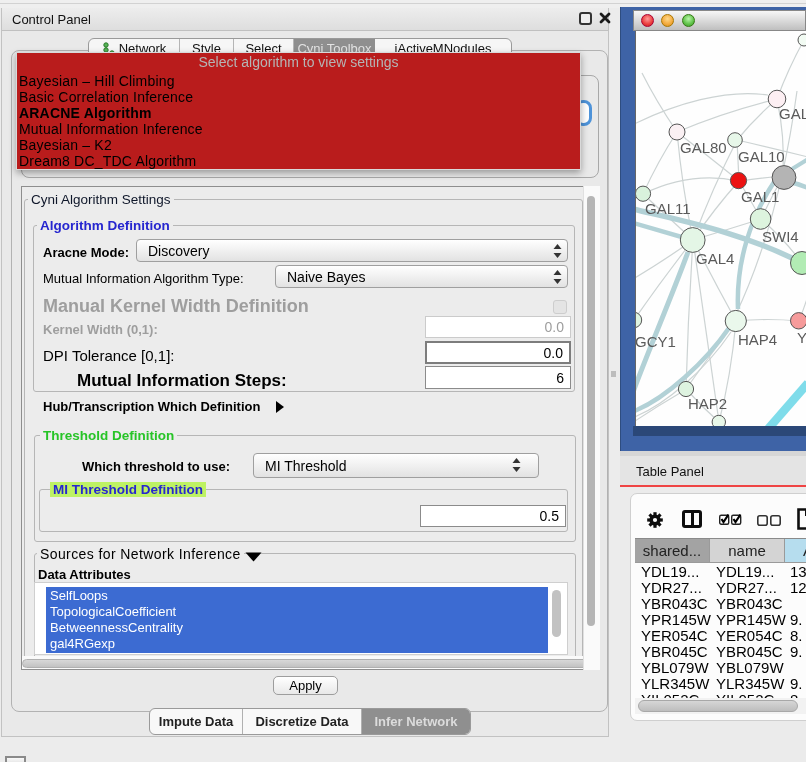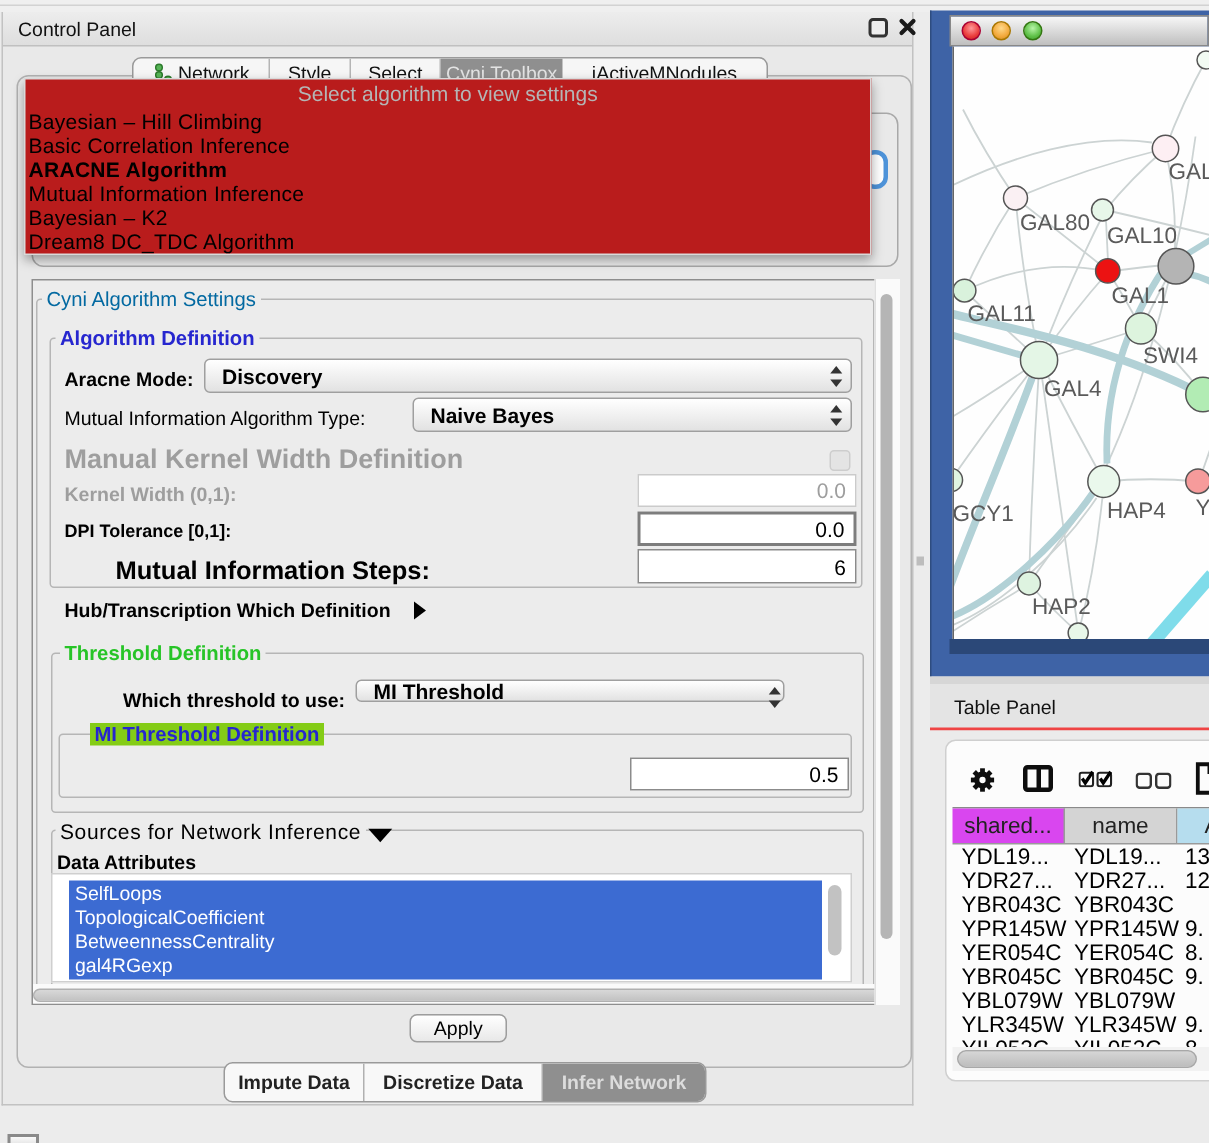--- a/index.html
+++ b/index.html
@@ -1,20 +1,20 @@
 <!DOCTYPE html>
 <html><head>
 <meta charset="utf-8">
 <style>
 * { margin:0; padding:0; box-sizing:border-box; }
 html,body { width:806px; height:762px; overflow:hidden; }
 body { font-family:"Liberation Sans", sans-serif; background:#ececec; position:relative; }
 .abs { position:absolute; }
 .combo { background:linear-gradient(#ffffff,#e2e2e2); border:1px solid #9f9f9f; border-radius:4px; display:flex; align-items:center; font-size:14px; color:#000; }
-.combo span { padding-left:11px;font-weight:bold; }
+.combo span { padding-left:11px; }
 .field { background:#fff; font-size:14px; color:#000; display:flex; align-items:center; justify-content:flex-end; padding-right:6px; }
 .seg { display:flex; align-items:center; justify-content:center; }
 </style>
 </head>
 <body>
 
 <div class="abs" style="left:0;top:0;width:806px;height:8px;background:#efefef;"></div>
 <div class="abs" style="left:0;top:3px;width:806px;height:1px;background:#d2d2d2;"></div>
 
 <div class="abs" id="cp" style="left:1px;top:8px;width:608px;height:729px;background:#e9e9e9;border:1px solid #c2c2c2;border-top:none;">
@@ -43,62 +43,62 @@
     <div class="seg" style="width:81px;background:#8f8f8f;color:#e3e3e3;">Cyni Toolbox</div>
     <div class="seg" style="width:136px;">jActiveMNodules</div>
   </div>
 
   <div class="abs" style="left:19px;top:67px;width:578px;height:103px;border:1px solid #a8a8a8;border-radius:8px;"></div>
   <div class="abs" style="left:573px;top:92px;width:17px;height:26px;border:3px solid #4e93d9;border-radius:8px;background:#fff;"></div>
 
   <div class="abs" style="left:19px;top:178px;width:579px;height:484px;border:1px solid #8e8e8e;background:#ececec;"></div>
 
   <div class="abs" style="left:22px;top:191px;width:559px;height:462px;border:1px solid #b6b6b6;border-radius:3px;"></div>
-  <div class="abs" style="left:26px;top:184px;background:#ececec;padding:0 3px;font-size:13.5px;color:#0369a1;text-align:center;">Cyni Algorithm Settings</div>
+  <div class="abs" style="left:26px;top:184px;background:#ececec;padding:0 3px;font-size:13.5px;color:#0f172a;text-align:center;">Cyni Algorithm Settings</div>
 
   <div class="abs" style="left:31px;top:217px;width:542px;height:167px;border:1px solid #b6b6b6;border-radius:3px;"></div>
   <div class="abs" style="left:35px;top:210px;background:#ececec;padding:0 3px;font-size:13.5px;font-weight:bold;color:#2626cf;">Algorithm Definition</div>
 
   <div class="abs" style="left:41px;top:237px;font-size:13px;font-weight:bold;">Aracne Mode:</div>
   <div class="abs combo" style="left:134px;top:231px;width:432px;height:23px;">
       <span>Discovery</span>
     </div>
 
   <div class="abs" style="left:41px;top:263px;font-size:13px;font-weight:normal;">Mutual Information Algorithm Type:</div>
   <div class="abs combo" style="left:273px;top:257px;width:293px;height:23px;">
       <span>Naive Bayes</span>
     </div>
 
   <div class="abs" style="left:41px;top:288px;font-size:18px;font-weight:bold;color:#9e9e9e;">Manual Kernel Width Definition</div>
   <div class="abs" style="left:551px;top:292px;width:14px;height:14px;border:1px solid #cdcdcd;border-radius:3px;background:#e4e4e4;"></div>
 
   <div class="abs" style="left:41px;top:314px;font-size:13px;font-weight:bold;color:#9e9e9e;">Kernel Width (0,1):</div>
   <div class="abs field" style="left:423px;top:308px;width:146px;height:22px;border:1px solid #cbcbcb;color:#9e9e9e;">0.0</div>
 
-  <div class="abs" style="left:41px;top:339px;font-size:12px;font-weight:bold;">DPI Tolerance [0,1]:</div>
+  <div class="abs" style="left:41px;top:339px;font-size:15px;font-weight:normal;">DPI Tolerance [0,1]:</div>
   <div class="abs field" style="left:423px;top:333px;width:146px;height:23px;border:2px solid #7d7d7d;">0.0</div>
 
   <div class="abs" style="left:41px;top:363px;font-size:17px;font-weight:bold;padding-left:34px;">Mutual Information Steps:</div>
   <div class="abs field" style="left:423px;top:358px;width:146px;height:23px;border:1px solid #8b8b8b;">6</div>
 
   <div class="abs" style="left:41px;top:391px;font-size:13px;font-weight:bold;">Hub/Transcription Which Definition</div>
   <svg class="abs" style="left:273px;top:392px;" width="10" height="14" viewBox="0 0 10 14">
       <path d="M1 1 L9 7 L1 13 Z" fill="#000"></path>
     </svg>
 
   <div class="abs" style="left:32px;top:427px;width:542px;height:107px;border:1px solid #b6b6b6;border-radius:3px;"></div>
   <div class="abs" style="left:38px;top:420px;background:#ececec;padding:0 3px;font-size:13.5px;font-weight:bold;color:#27c427;">Threshold Definition</div>
 
   <div class="abs" style="left:80px;top:451px;font-size:13px;font-weight:bold;">Which threshold to use:</div>
-  <div class="abs combo" style="left:235px;top:445px;width:286px;height:15px;">
+  <div class="abs combo" style="left:251px;top:445px;width:286px;height:25px;">
       <span>MI Threshold</span>
     </div>
 
   <div class="abs" style="left:37px;top:481px;width:529px;height:43px;border:1px solid #b6b6b6;border-radius:3px;"></div>
-  <div class="abs" style="left:58px;top:474px;background:#84cc16;padding:0 3px;font-size:13.5px;font-weight:bold;color:#2626cf;">MI Threshold Definition</div>
+  <div class="abs" style="left:48px;top:474px;background:#bef264;padding:0 3px;font-size:13.5px;font-weight:bold;color:#2626cf;">MI Threshold Definition</div>
 
   <div class="abs field" style="left:418px;top:497px;width:146px;height:22px;border:1px solid #8b8b8b;">0.5</div>
 
   <div class="abs" style="left:32px;top:545px;width:542px;height:108px;border:1px solid #b6b6b6;border-radius:3px;"></div>
   <div class="abs" style="left:35px;top:538px;background:#ececec;padding:0 3px;font-size:14px;letter-spacing:0.4px;color:#000;">Sources for Network Inference</div>
   <svg class="abs" style="left:243px;top:544px;" width="17" height="10" viewBox="0 0 17 10">
       <path d="M0.5 0.5 L16.5 0.5 L8.5 9.5 Z" fill="#000"></path>
     </svg>
 
   <div class="abs" style="left:36px;top:559px;font-size:13px;font-weight:bold;">Data Attributes</div>
@@ -267,21 +267,21 @@
   <svg class="abs" style="left:126px;top:21px;" width="24" height="11" viewBox="0 0 24 11">
     <rect x="0.8" y="0.8" width="9.4" height="9.4" rx="2" fill="none" stroke="#333" stroke-width="1.6"></rect>
     <rect x="13.8" y="0.8" width="9.4" height="9.4" rx="2" fill="none" stroke="#333" stroke-width="1.6"></rect>
   </svg>
   <svg class="abs" style="left:166px;top:14px;" width="16" height="22" viewBox="0 0 16 22">
     <path d="M1.5 1.5 L9 1.5 L14.5 7 L14.5 20.5 L1.5 20.5 Z" fill="none" stroke="#0e0e0e" stroke-width="2.6"></path>
     <path d="M9 1.5 L9 7 L14.5 7" fill="none" stroke="#0e0e0e" stroke-width="2"></path>
   </svg>
 
   <div class="abs" style="left:4px;top:44px;width:196px;height:25px;border-top:1px solid #8a8a8a;border-bottom:1px solid #9a9a9a;display:flex;font-size:15px;color:#222;">
-    <div class="seg" style="width:75px;background:#d946ef;border-right:1px solid #9a9a9a;">shared...</div>
+    <div class="seg" style="width:75px;background:#a3a3a3;border-right:1px solid #9a9a9a;">shared...</div>
     <div class="seg" style="width:75px;background:#d4d4d4;border-right:1px solid #9a9a9a;">name</div>
     <div class="seg" style="flex:1;background:#b6ddee;">A</div>
   </div>
   <div class="abs" style="left:4px;top:70px;width:196px;height:144px;font-size:15px;color:#000;overflow:hidden;">
     <div style="display:flex;height:16px;line-height:16px;">
         <div style="width:75px;padding-left:6px;">YDL19...</div>
         <div style="width:75px;padding-left:6px;">YDL19...</div>
         <div style="padding-left:5px;">13.</div>
       </div>
     <div style="display:flex;height:16px;line-height:16px;">

